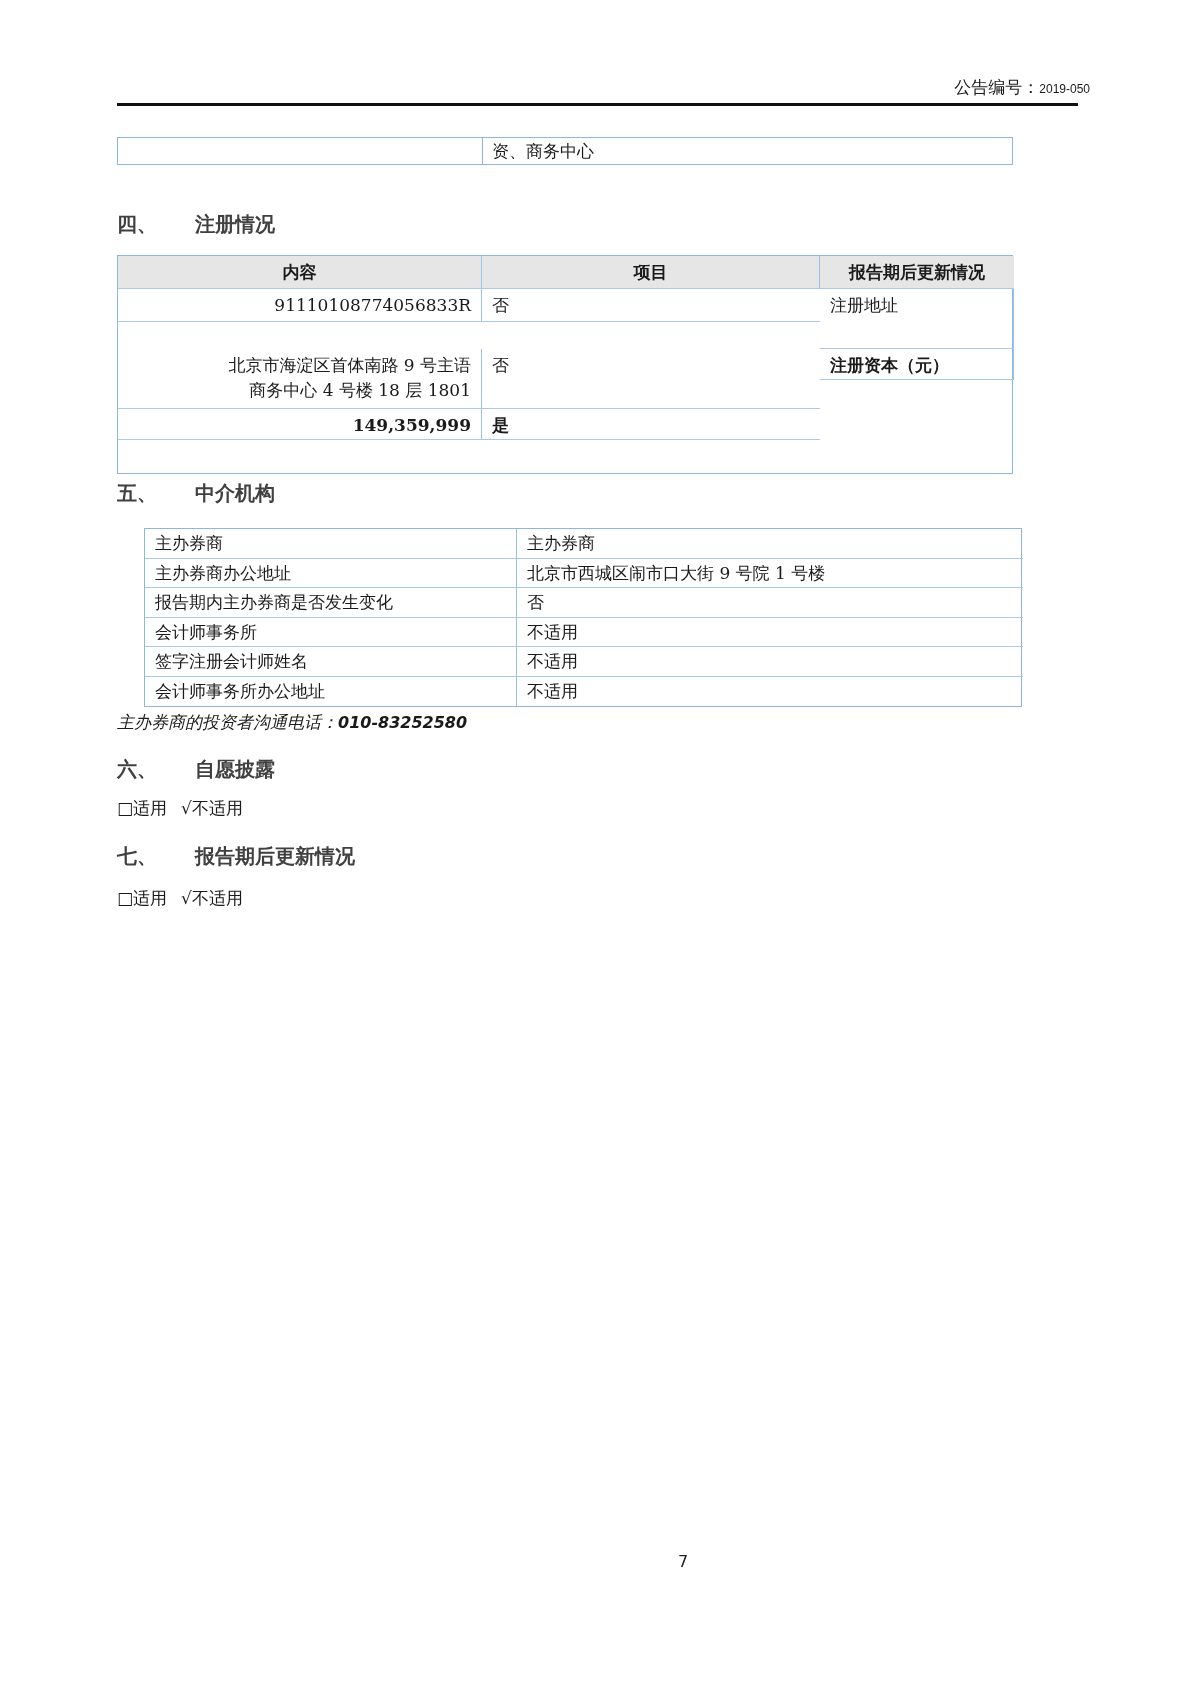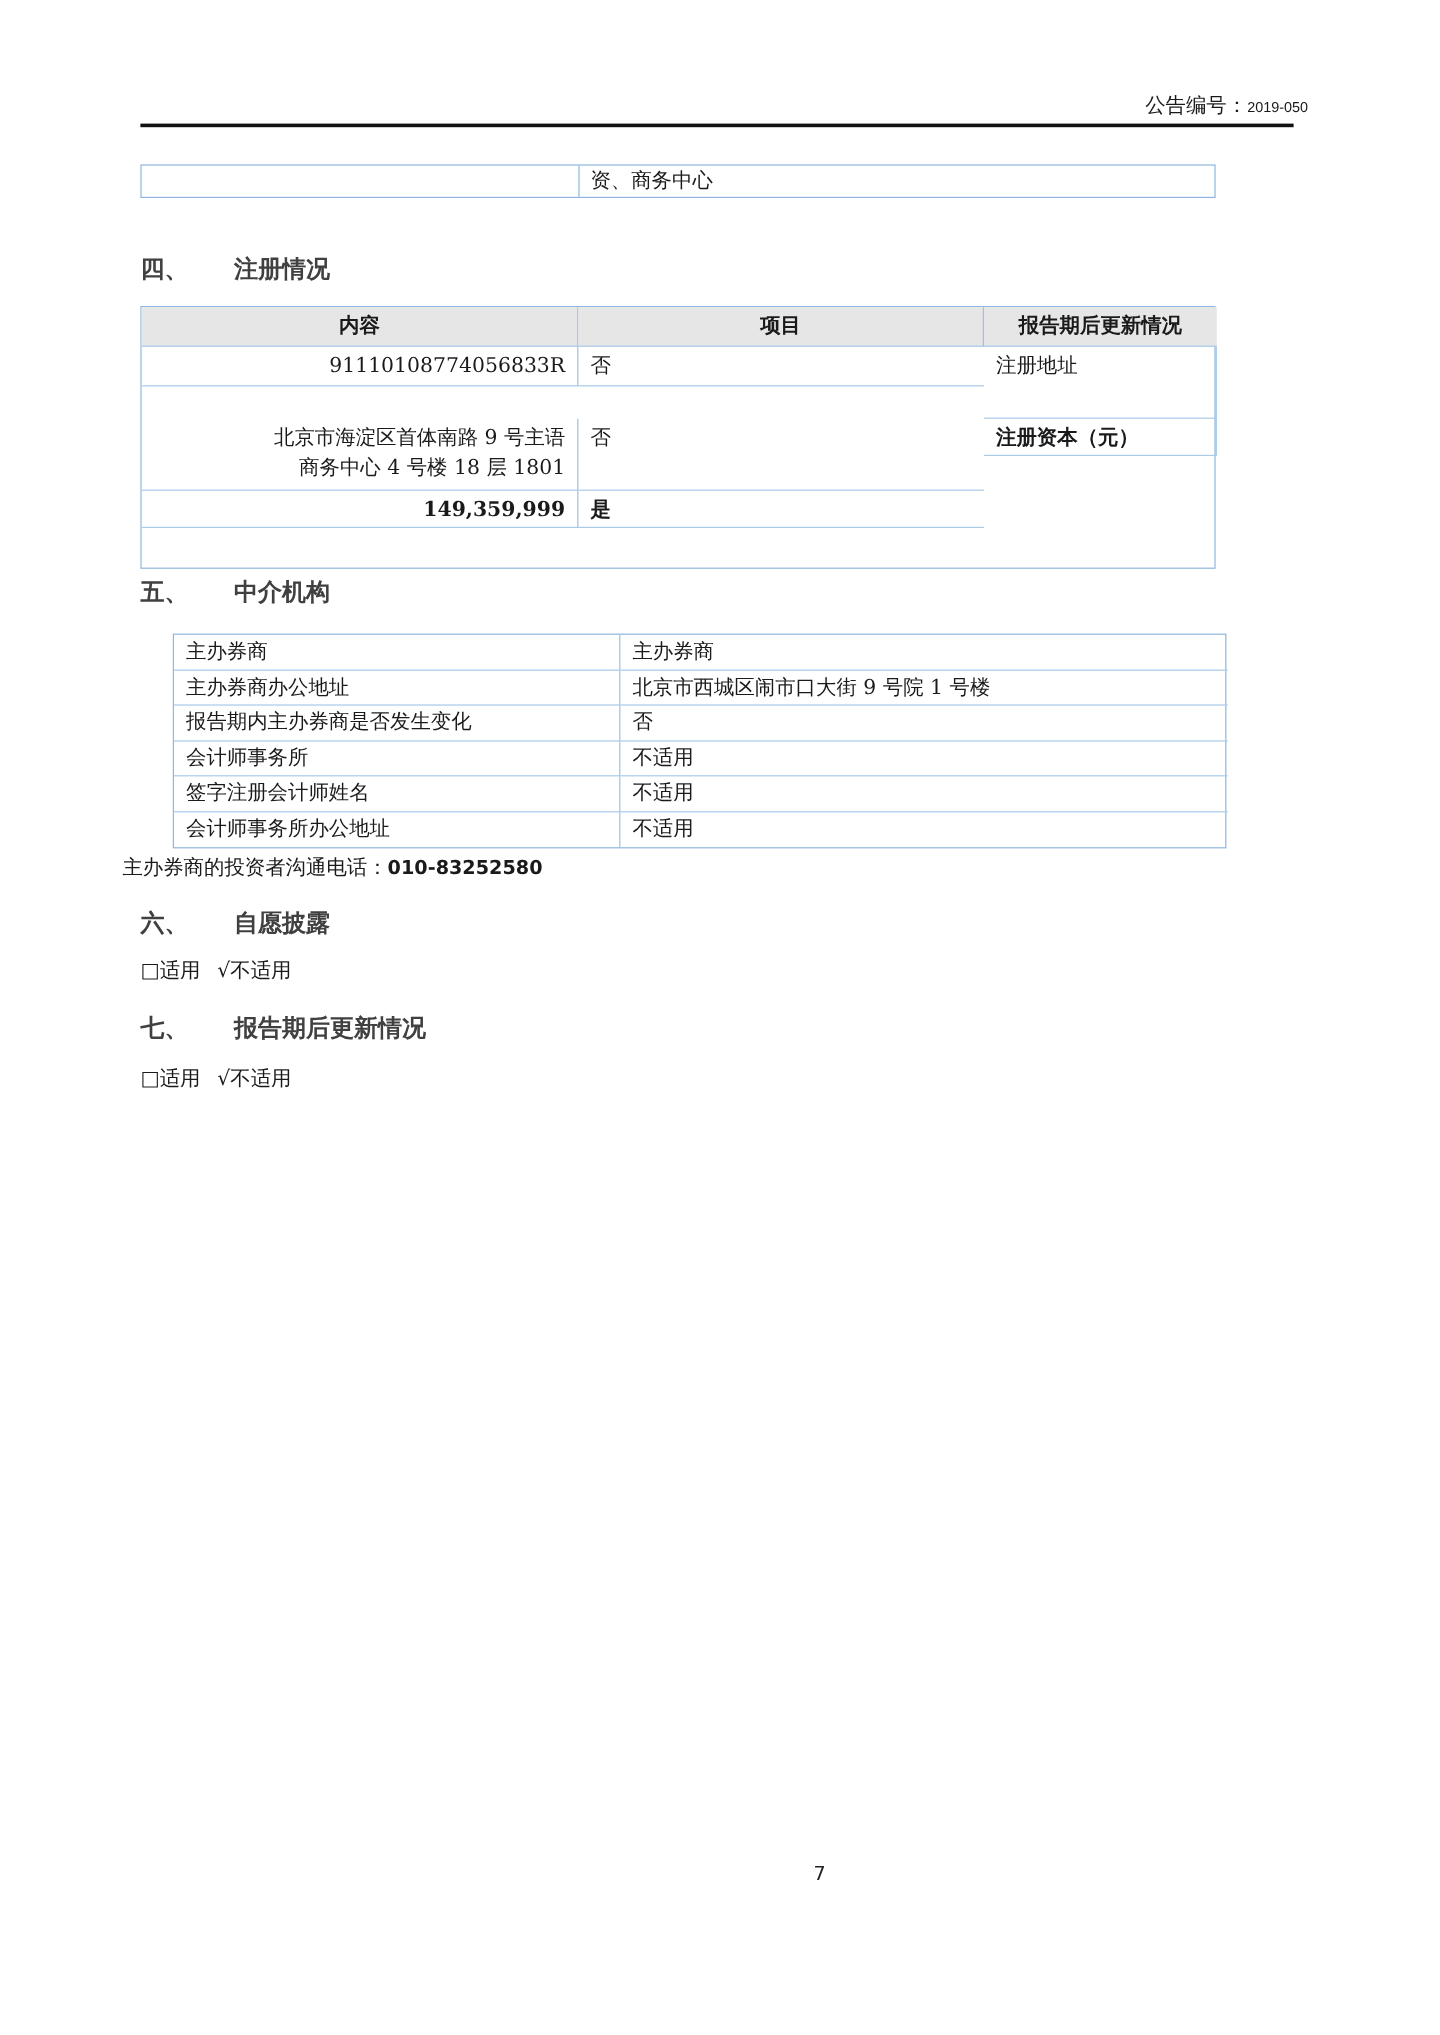--- a/index.html
+++ b/index.html
@@ -109,24 +109,25 @@
     padding: 0 10px;
     line-height: 28.5px;
     white-space: nowrap;
     overflow: hidden;
   }
   .agency-table .label-cell { border-right: 1px solid #9cc0e6; }
   .agency-table .row-last { border-bottom: none; }
   
   .phone-line {
     position: absolute;
-    left: 102px;
+    left: 117px;
     top: 711px;
     font-size: 17px;
     white-space: nowrap;
+    font-style: italic;
   }
   .phone-line .num {
     font-family: "DejaVu Sans", "Liberation Sans", sans-serif;
     font-weight: 600;
     font-size: 16px;
   }
   
   .apply-line {
     position: absolute;
     left: 117px;

